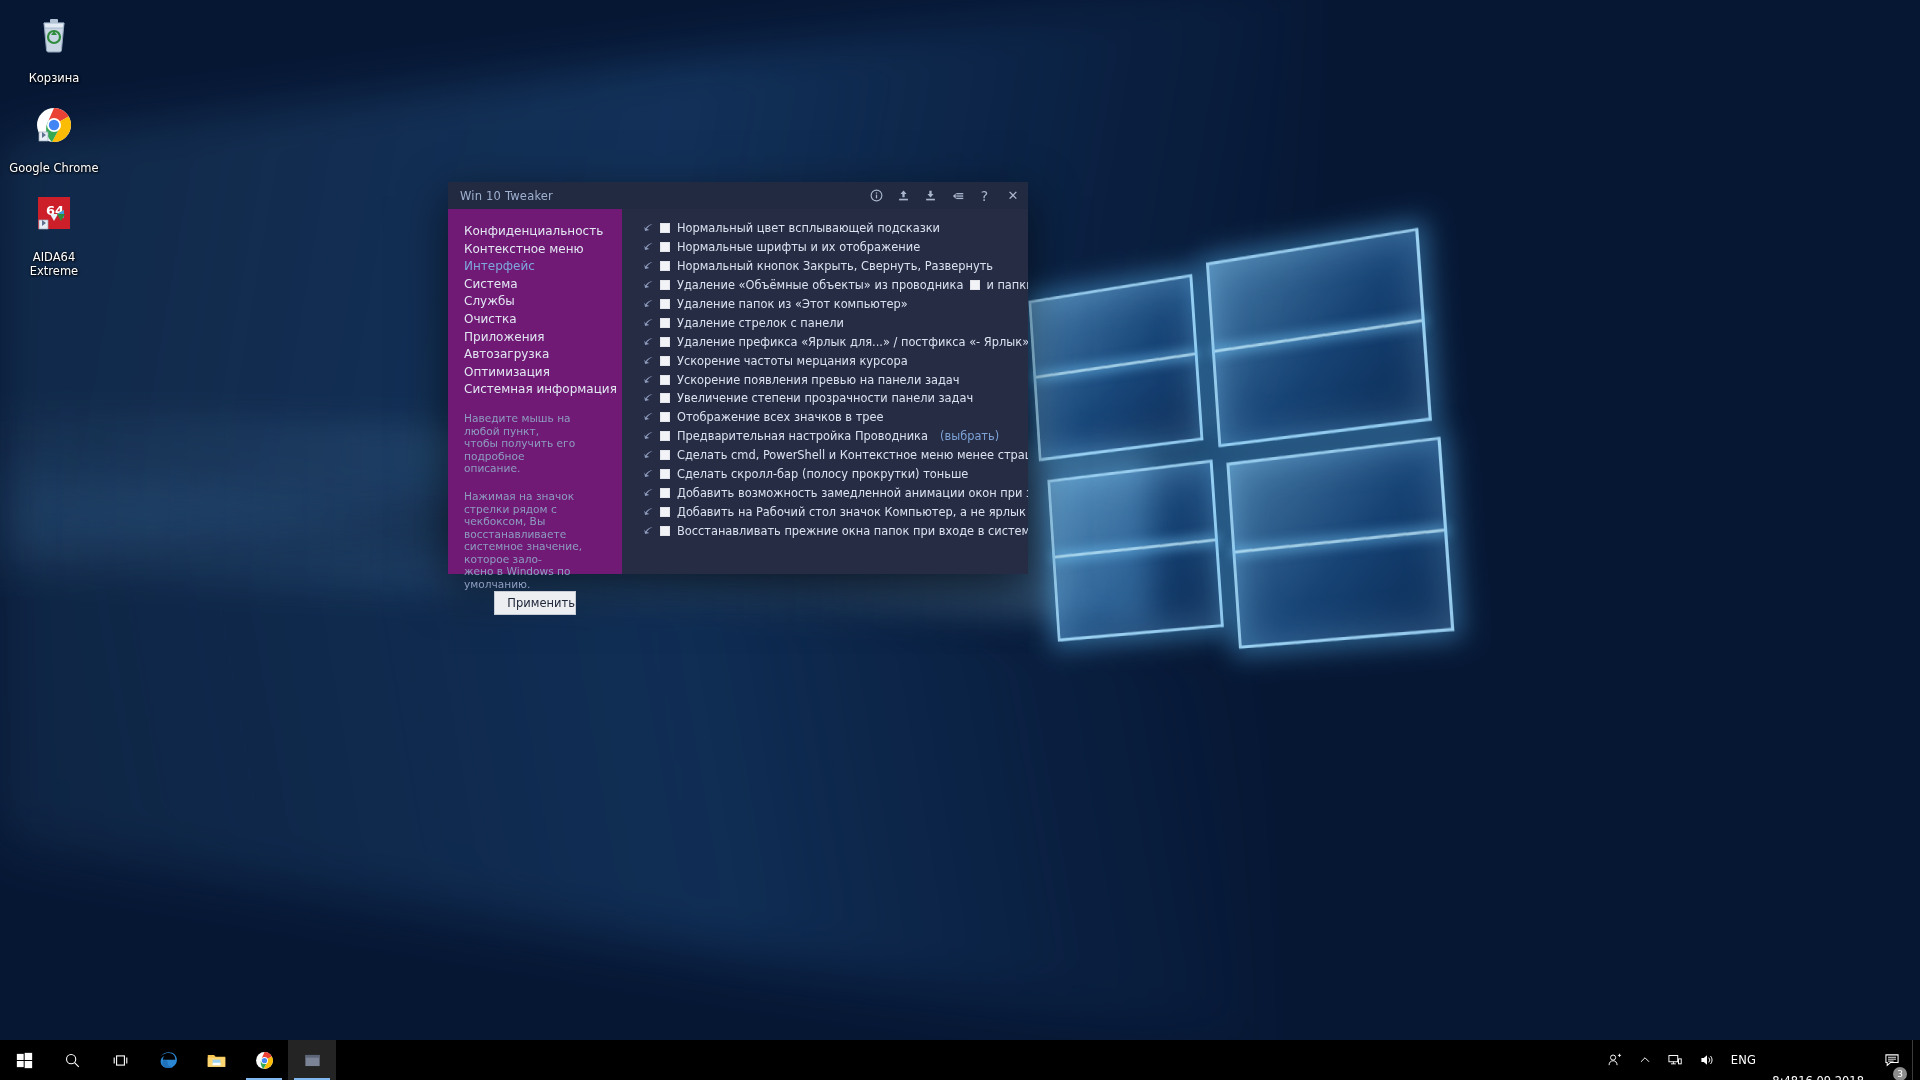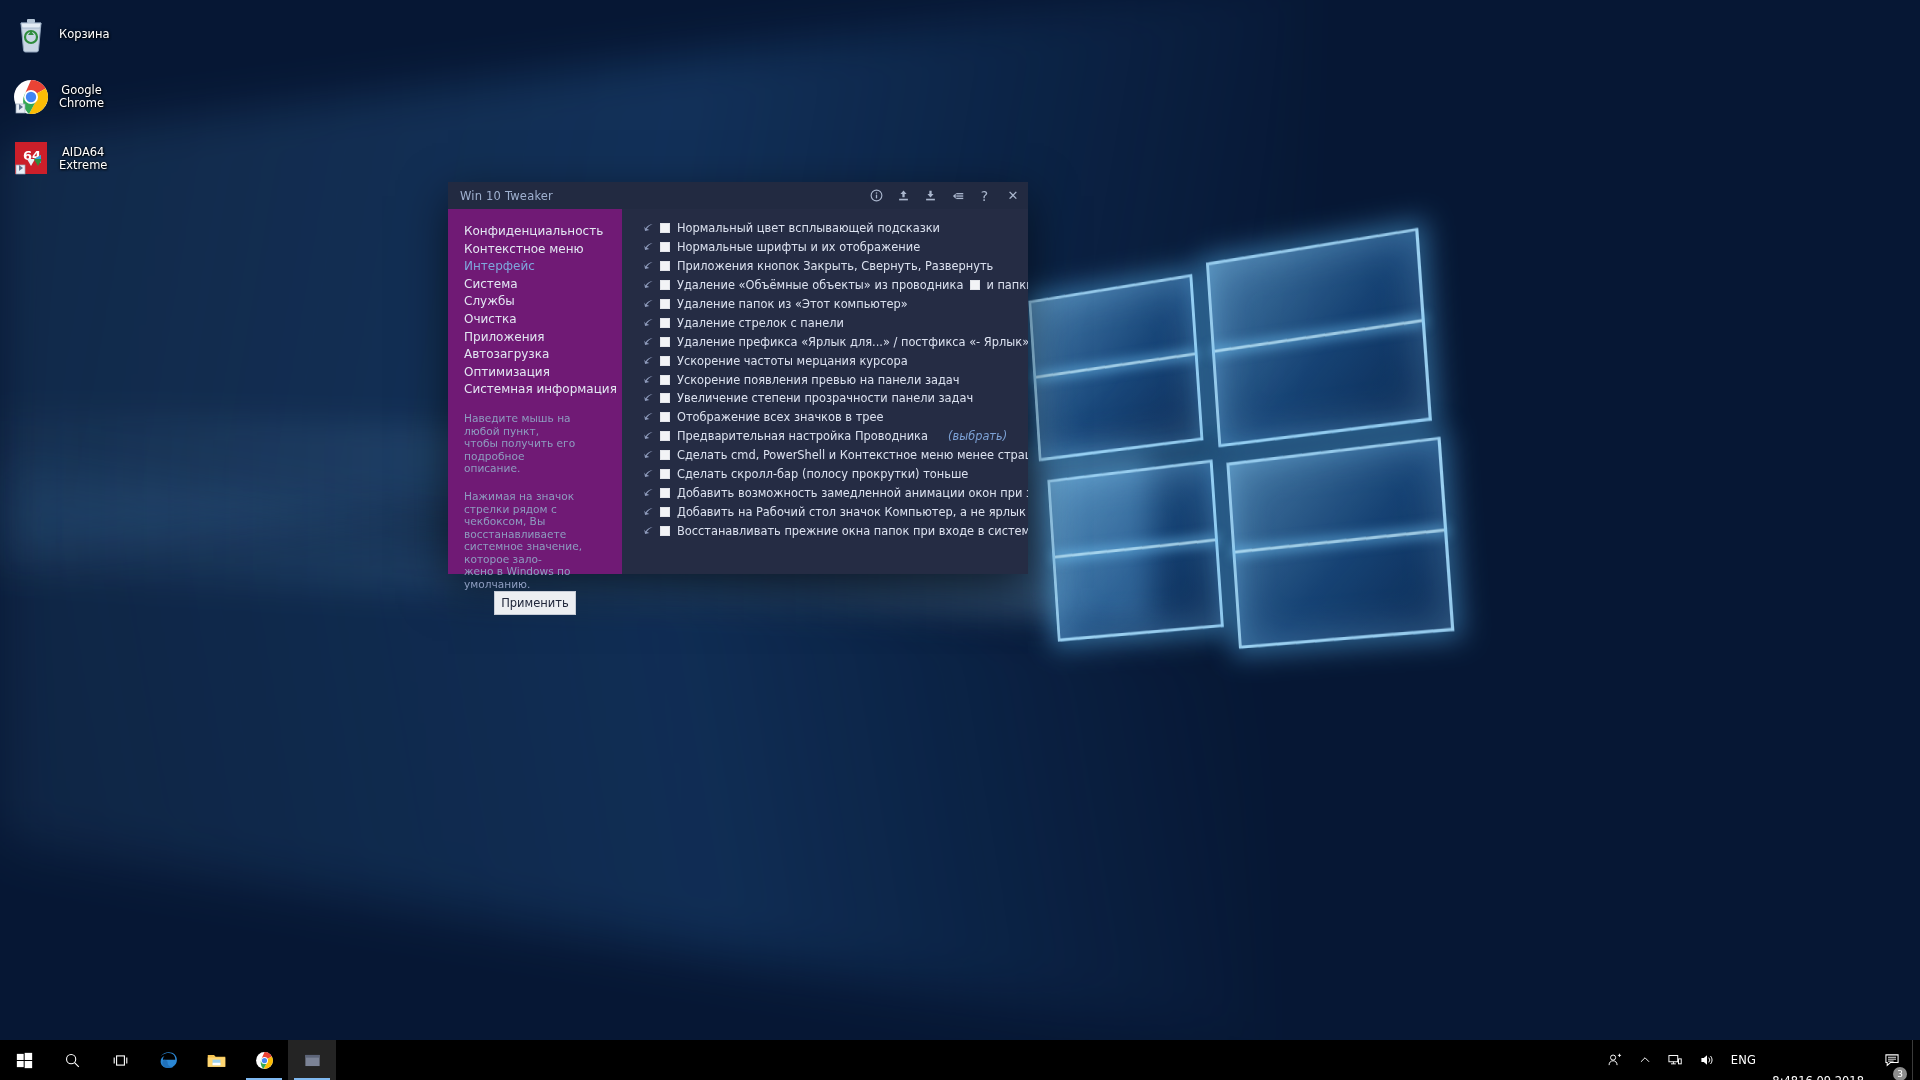--- a/index.html
+++ b/index.html
@@ -51,21 +51,21 @@
   #wall-ray {
     position: absolute; left: 0; top: 430px; width: 1150px; height: 170px;
     background: linear-gradient(90deg, rgba(150,215,255,0.02) 0%, rgba(140,210,255,0.16) 70%, rgba(150,215,255,0.30) 100%);
     transform: skewY(2.2deg); filter: blur(14px);
   }
 
   
   #desktop-icons { position: absolute; left: 0; top: 0; width: 120px; }
   .desk-icon {
     width: 96px; margin: 6px 0 0 6px; padding: 6px 2px 4px;
-    display: flex; align-items: center; gap: 5px;
+    display: flex; flex-direction: column; align-items: center; gap: 14px;
     cursor: default;
   }
   .desk-icon .glyph { width: 46px; height: 46px; position: relative; }
   .desk-icon .label {
     color: #fff; font-size: 11.5px; line-height: 13.5px; text-align: center;
     text-shadow: 0 0 3px rgba(0,0,0,0.95), 1px 1px 2px rgba(0,0,0,0.9);
     max-width: 92px; word-wrap: break-word;
   }
 
   
@@ -106,20 +106,21 @@
   .hint {
     color: #8e9dc0; font-size: 10.6px; line-height: 12.6px;
     padding: 0 14px 0 16px; margin-top: 13px; white-space: pre-line;
   }
   #hint-2 { margin-top: 15px; }
   #apply-wrap { margin-top: auto; padding: 0 0 20px 0; display: flex; justify-content: center; }
   #apply-button {
     background: #eceef2; color: #20263a; border: 1px solid #c6cbd6;
     font-family: inherit; font-size: 11.5px; padding: 4px 0; width: 82px;
     cursor: default;
+    text-align: right;
   }
 
   
   #content {
     flex: 1; background: #252c44; padding: 10px 0 0 0;
     display: flex; flex-direction: column; overflow: hidden;
   }
   #content-header {
     color: #ffffff; font-weight: bold; font-size: 11.8px;
     padding: 2px 0 7px 20px; cursor: default;
@@ -131,21 +132,21 @@
   }
   .revert-arrow {
     width: 13px; height: 13px; flex: none; margin-right: 5px;
     color: #8e9bbb; display: flex; align-items: center; justify-content: center;
   }
   .cbx {
     width: 10px; height: 10px; flex: none; background: #f2f3f6;
     border: 1px solid #e3e5ea; margin-right: 7px;
   }
   .tweak-label { color: #dbe1ef; font-size: 11.4px; white-space: nowrap; }
-  .tweak-link { color: #7da2d6; font-size: 11.4px; margin-left: 20px; font-style: italic; }
+  .tweak-link { color: #7da2d6; font-size: 11.4px; margin-left: 12px; }
   .inline-cbx { margin: 0 6px 0 7px; }
 
   
   #taskbar {
     position: absolute; left: 0; bottom: 0; width: 1920px; height: 40px;
     background: #000000; display: flex; align-items: center;
   }
   .tb-item {
     width: 48px; height: 40px; display: flex; align-items: center; justify-content: center;
     cursor: default; position: relative;
@@ -327,21 +328,21 @@
               <span class="cbx"></span>
               <span class="tweak-label">Нормальные шрифты и их отображение</span>
             </div>
             <div class="tweak-row">
               <span class="revert-arrow">
                 <svg viewBox="0 0 14 14" width="12" height="12">
                   <path d="M11.4 2.2 C7.6 2.6 4.6 4.6 3.1 7.6 L1.4 5.2 L2.4 10.6 L7.4 9.2 L4.4 8.0 C5.9 5.4 8.3 3.4 11.4 2.2 Z" fill="currentColor"></path>
                 </svg>
               </span>
               <span class="cbx"></span>
-              <span class="tweak-label">Приложения кнопок Закрыть, Свернуть, Развернуть</span>
+              <span class="tweak-label">Нормальный кнопок Закрыть, Свернуть, Развернуть</span>
             </div>
             <div class="tweak-row">
               <span class="revert-arrow">
                 <svg viewBox="0 0 14 14" width="12" height="12">
                   <path d="M11.4 2.2 C7.6 2.6 4.6 4.6 3.1 7.6 L1.4 5.2 L2.4 10.6 L7.4 9.2 L4.4 8.0 C5.9 5.4 8.3 3.4 11.4 2.2 Z" fill="currentColor"></path>
                 </svg>
               </span>
               <span class="cbx"></span>
               <span class="tweak-label">Удаление «Объёмные объекты» из проводника</span>
               <span class="cbx inline-cbx"></span>

